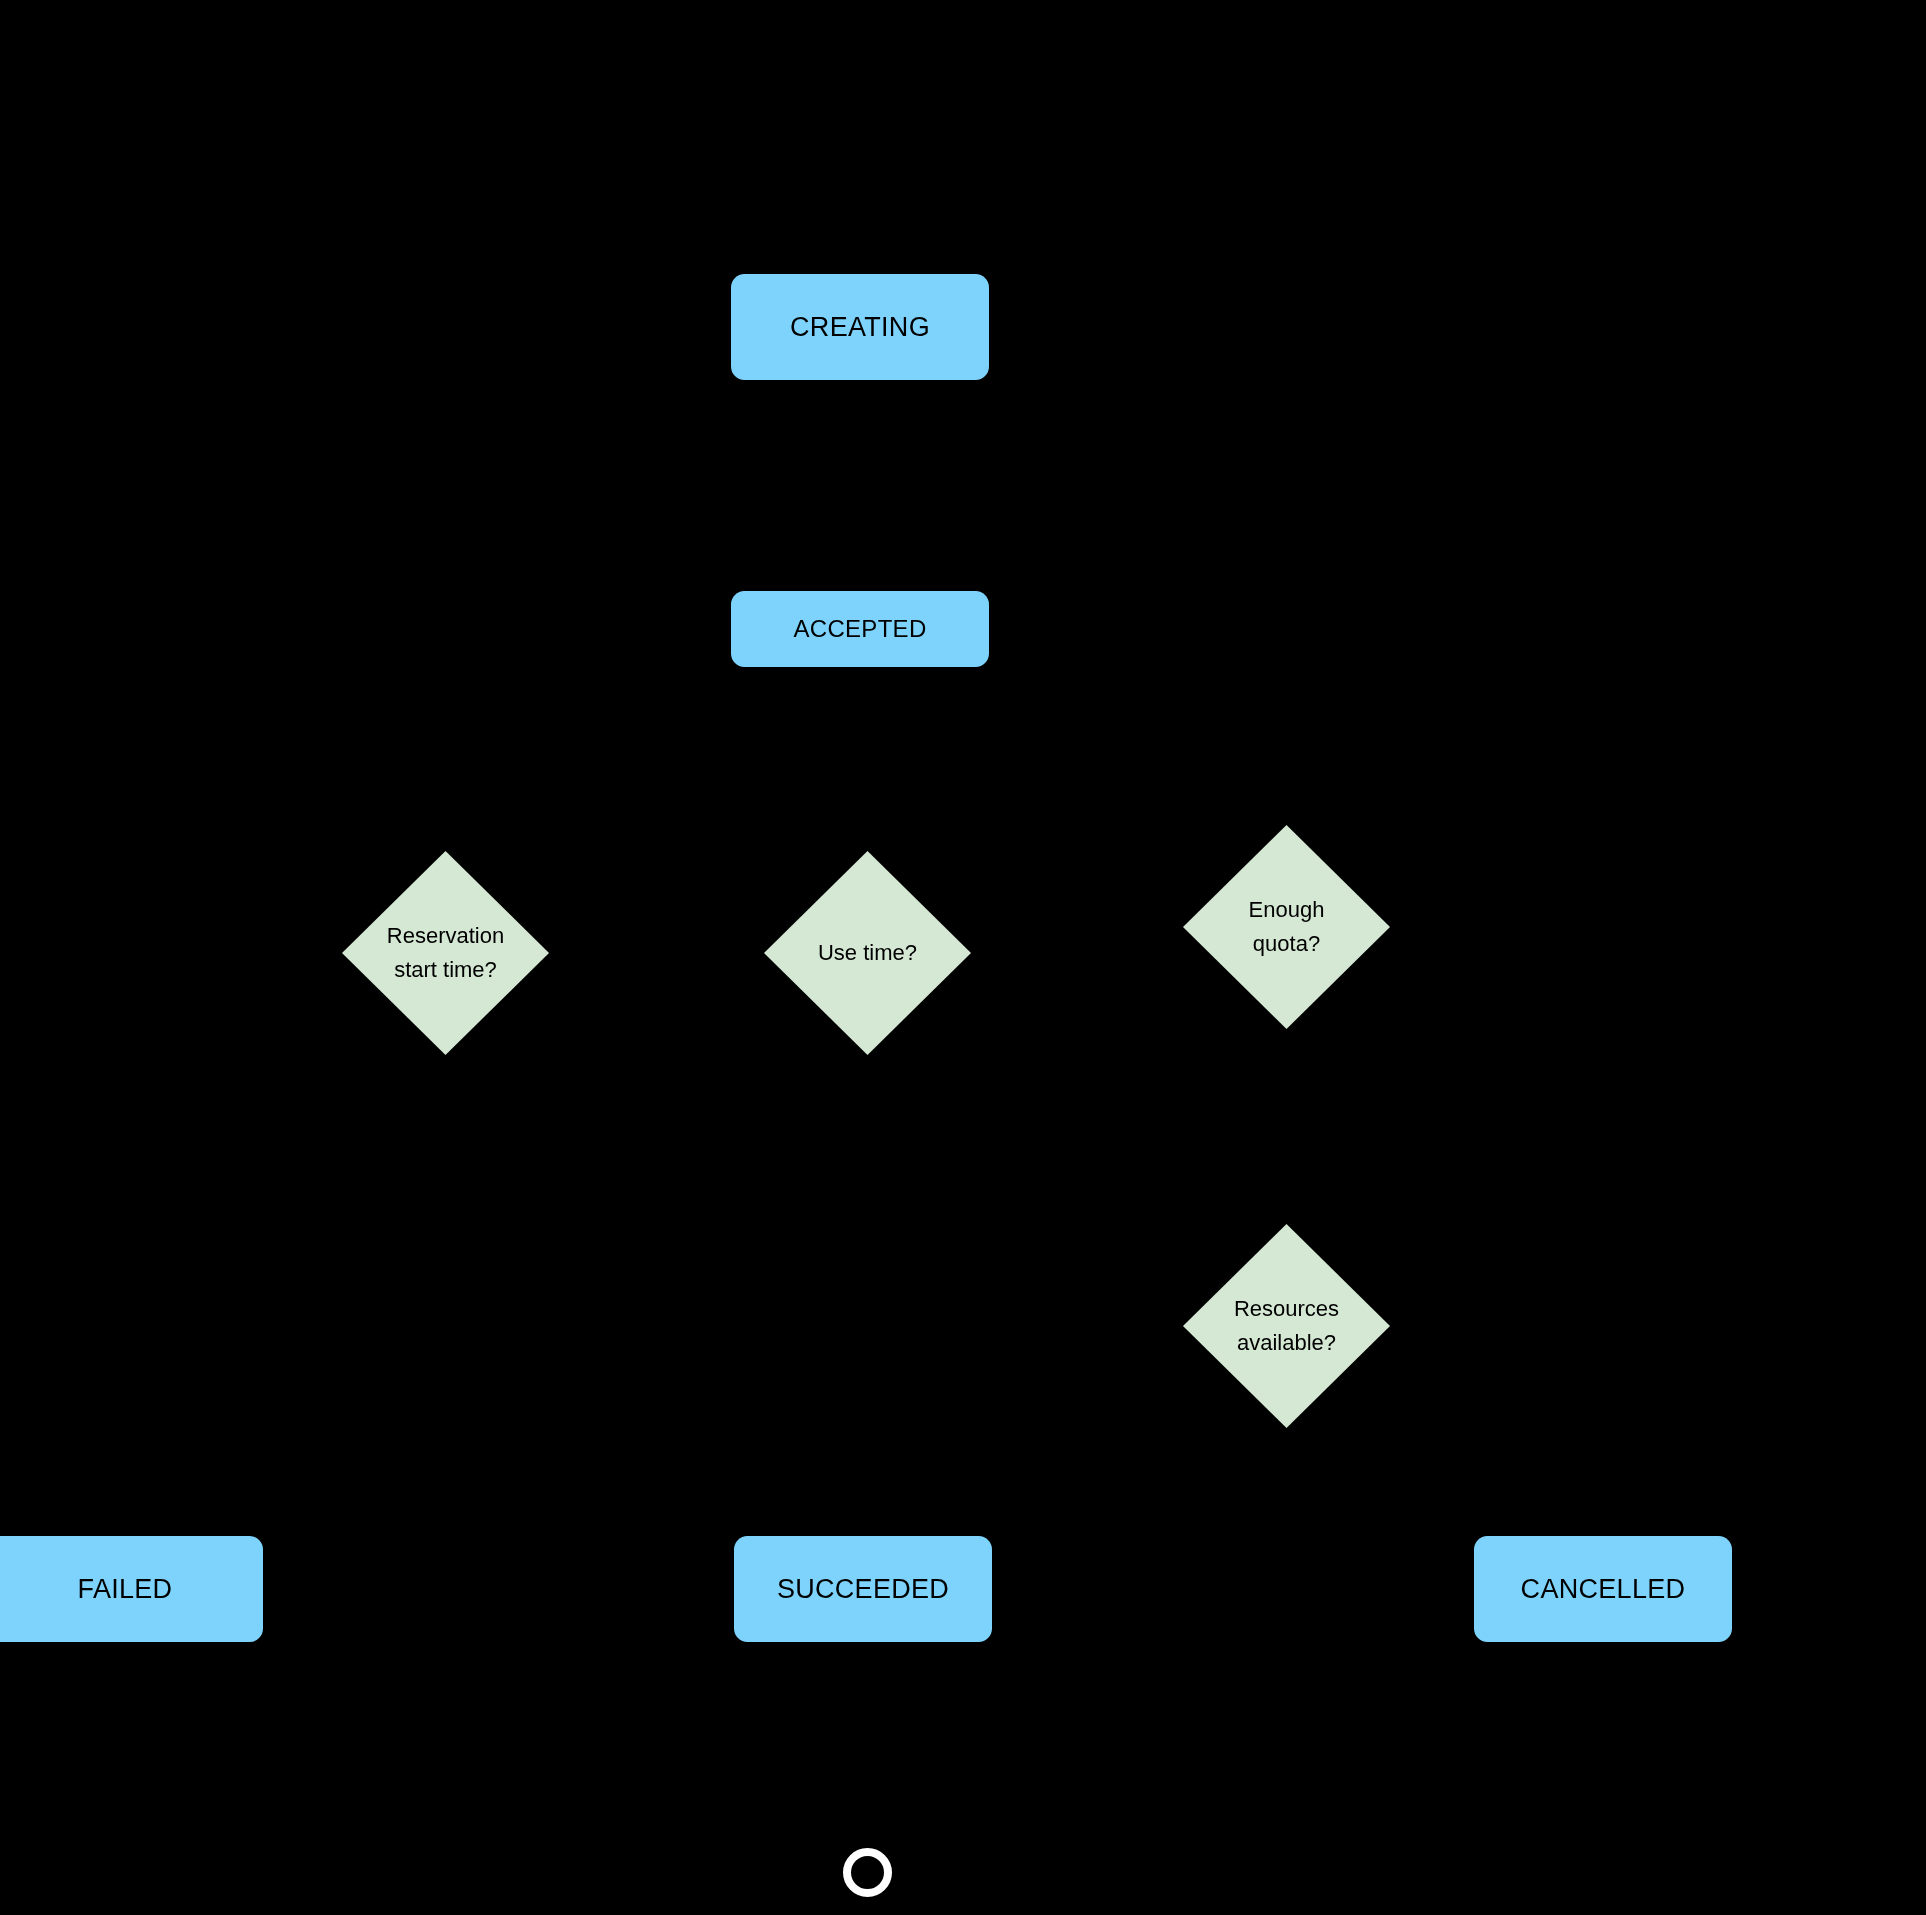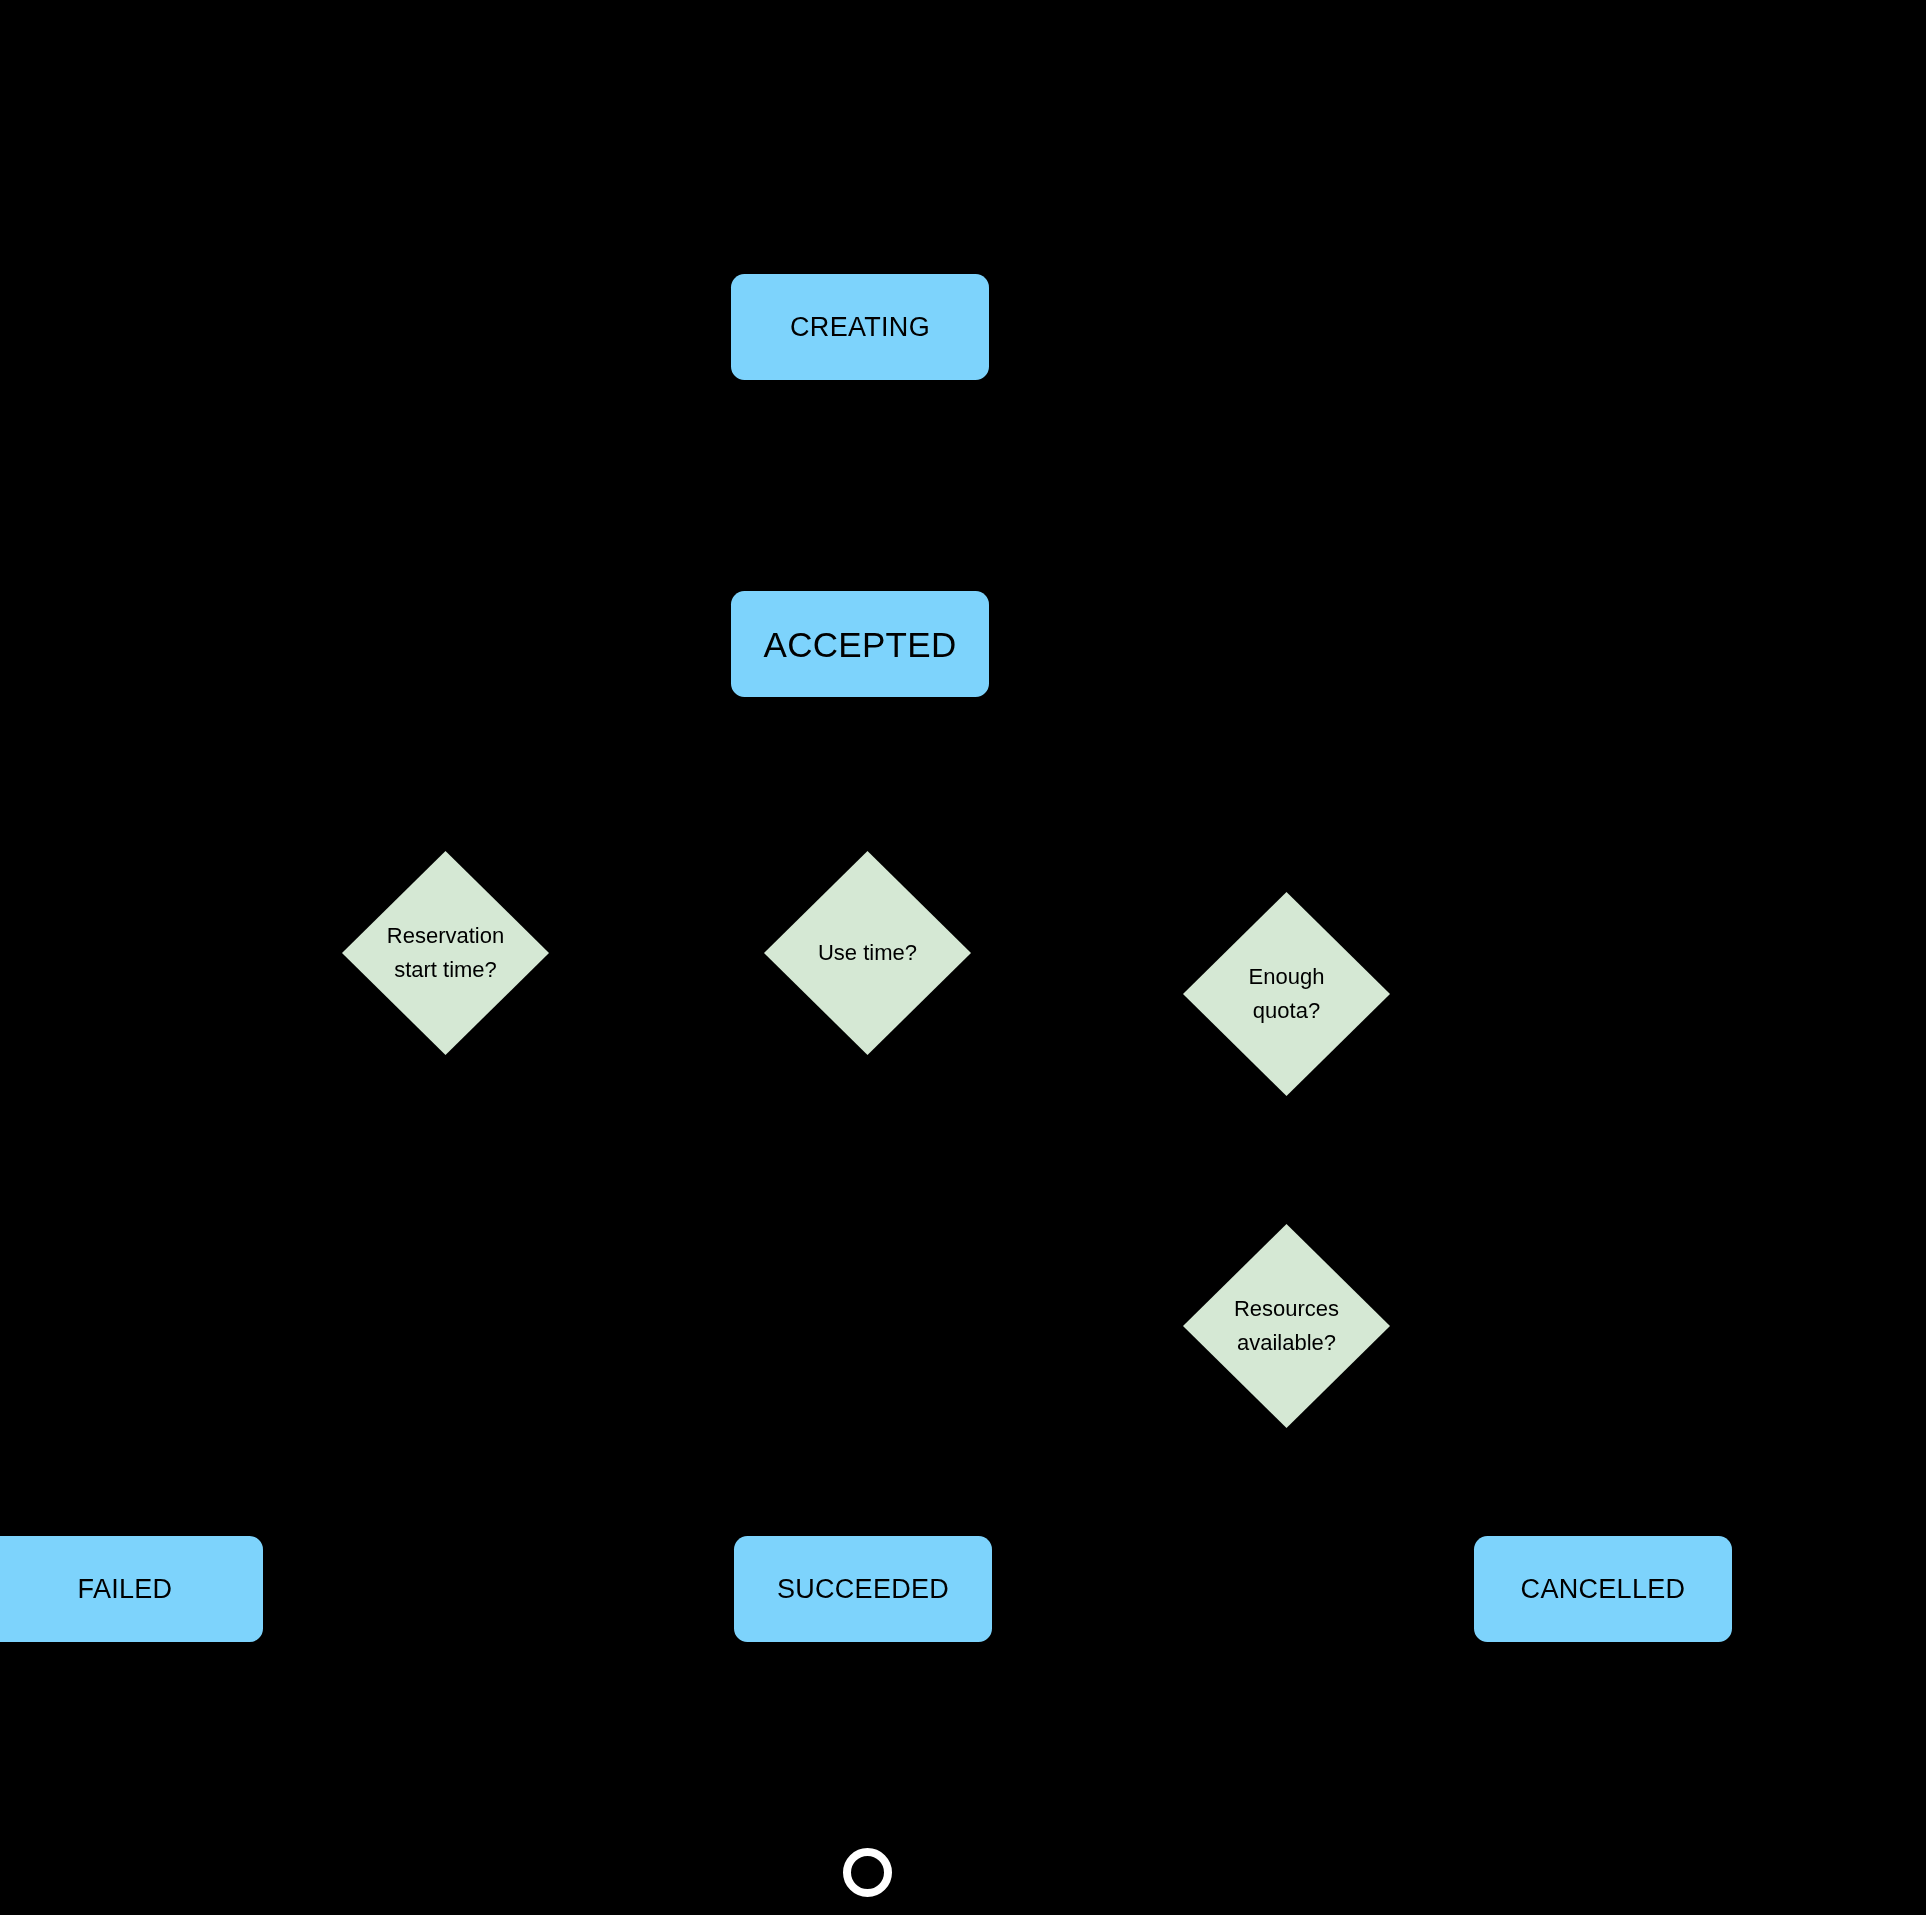--- a/index.html
+++ b/index.html
@@ -104,21 +104,21 @@
       <path d="M1665 2044 L1665 2975"></path>
       <path d="M2490 2766 L3105 2975"></path>
       <path d="M1665 3180 L1680 3578"></path>
     </g>
   </svg>
 
   <div class="state-box" style="left:731px; top:274px; width:258px; height:106px; font-size:27px;">
     <span class="state-label">CREATING</span>
   </div>
 
-  <div class="state-box" style="left:731px; top:591px; width:258px; height:106px; font-size:35px;">
+  <div class="state-box" style="left:731px; top:591px; width:258px; height:76px; font-size:24px;">
     <span class="state-label">ACCEPTED</span>
   </div>
 
   <div class="state-box" style="left:-44px; top:1536px; width:307px; height:106px; font-size:27px; justify-content:center; padding-left:31px;">
     <span class="state-label">FAILED</span>
   </div>
 
   <div class="state-box" style="left:734px; top:1536px; width:258px; height:106px; font-size:27px;">
     <span class="state-label">SUCCEEDED</span>
   </div>
@@ -131,21 +131,21 @@
     <span class="diamond-shape"></span>
     <span class="diamond-label" style="font-size:22px;">Reservation
 start time?</span>
   </div>
 
   <div class="diamond" style="left:764px; top:851px; width:207px; height:204px;">
     <span class="diamond-shape"></span>
     <span class="diamond-label" style="font-size:22px;">Use time?</span>
   </div>
 
-  <div class="diamond" style="left:1183px; top:892px; width:207px; height:204px;">
+  <div class="diamond" style="left:1183px; top:825px; width:207px; height:204px;">
     <span class="diamond-shape"></span>
     <span class="diamond-label" style="font-size:22px;">Enough
 quota?</span>
   </div>
 
   <div class="diamond" style="left:1183px; top:1224px; width:207px; height:204px;">
     <span class="diamond-shape"></span>
     <span class="diamond-label" style="font-size:22px;">Resources
 available?</span>
   </div>

